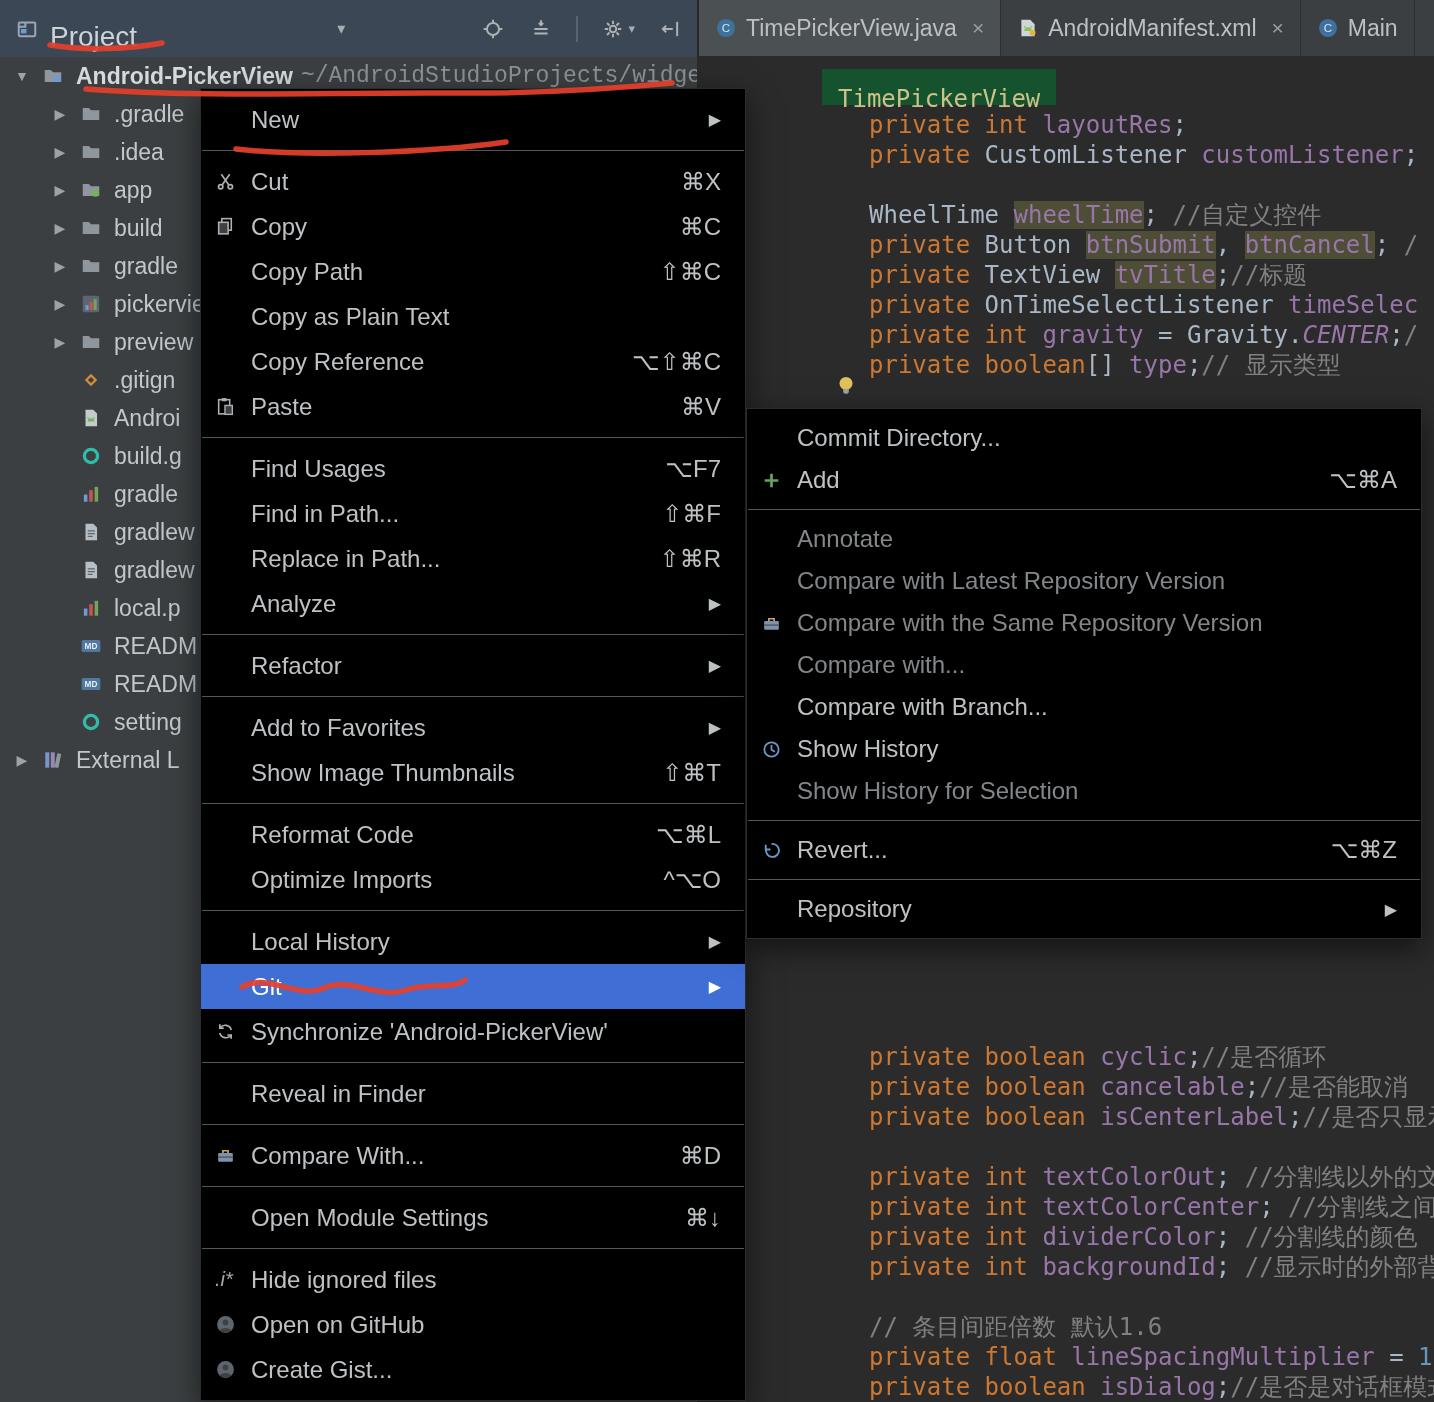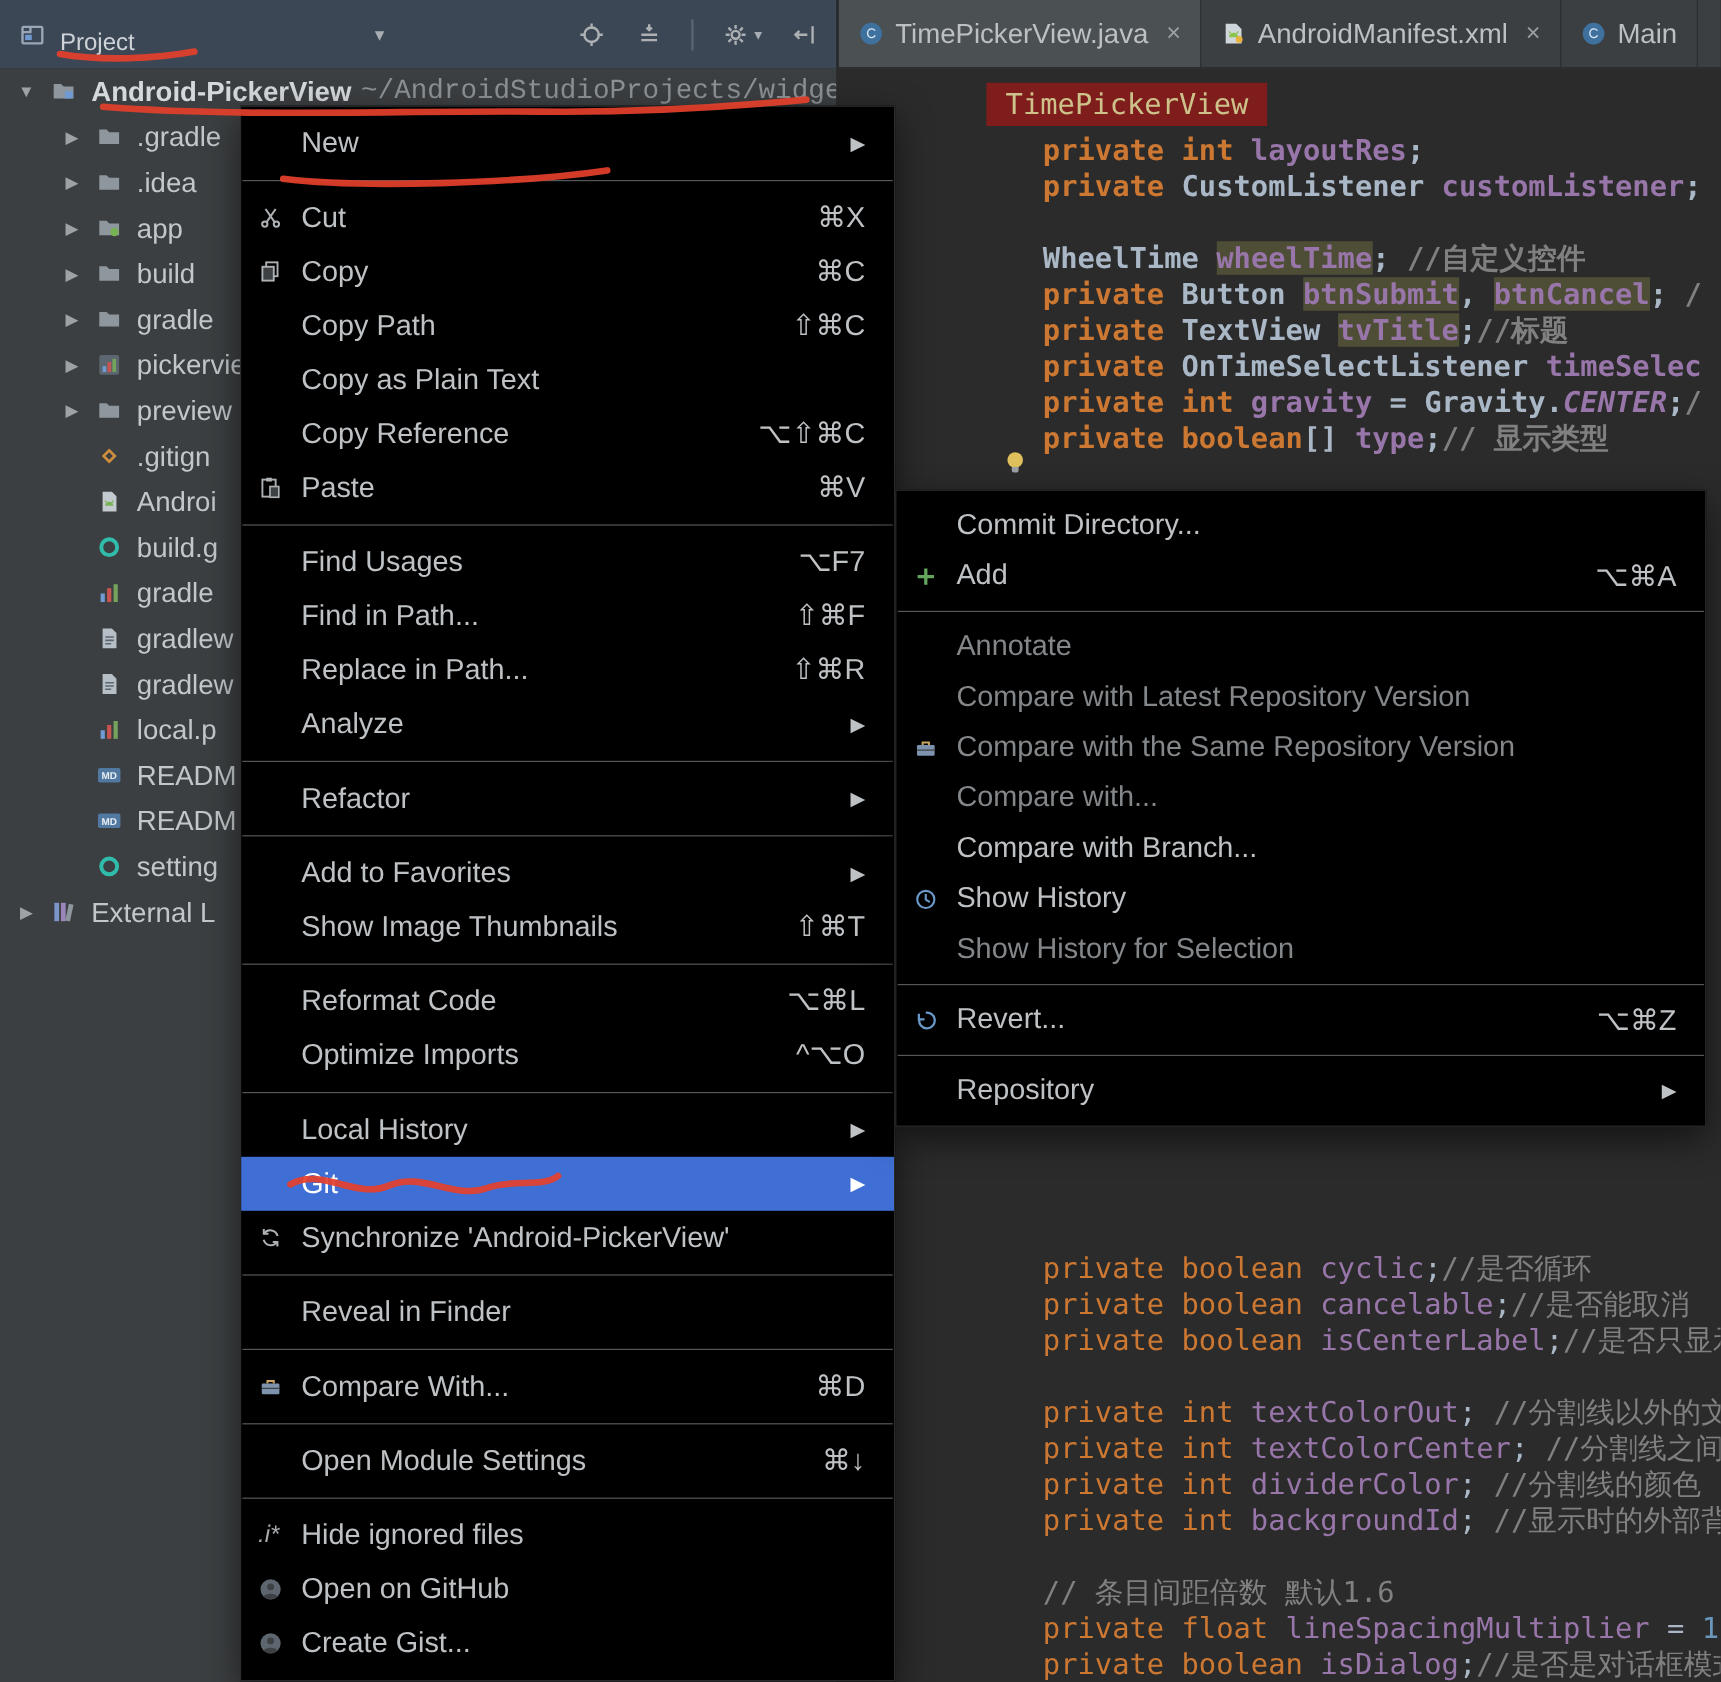--- a/index.html
+++ b/index.html
@@ -3,21 +3,21 @@
 <meta charset="utf-8">
 <style>
   * { margin:0; padding:0; box-sizing:border-box; }
   html,body { width:1434px; height:1402px; overflow:hidden; background:#2b2b2b;
               font-family:"Liberation Sans", sans-serif; }
   body { position:relative; }
 
   
   .project-header { position:absolute; left:0; top:0; width:697px; height:57px;
     background:#3b4754; display:flex; align-items:center; padding:0 14px; z-index:2; }
-  .hd-title { color:#ced3d8; font-size:20px; margin-left:10px;margin-top:16px; }
+  .hd-title { color:#ced3d8; font-size:28px; margin-left:10px;margin-top:16px; }
   .hd-caret { color:#a7adb3; font-size:16px; margin-left:200px; }
   .hd-caret.small { margin-left:2px; font-size:13px; }
   .hd-spacer { flex:1; }
   .hd-ic { width:26px; height:26px; display:flex; align-items:center; justify-content:center; margin-left:22px; }
   .hd-divider { width:2px; height:26px; background:#59646f; margin-left:22px; }
 
   
   .tree { position:absolute; left:0; top:57px; width:697px; bottom:0;
     background:#3c3f41; z-index:1; overflow:hidden; }
   .tree-row { height:38px; display:flex; align-items:center; font-size:23px; color:#c2c7cb; white-space:nowrap; }
@@ -32,23 +32,23 @@
   
   .tab-bar { position:absolute; left:697px; top:0; right:0; height:57px; background:#3c3f41;
     border-left:2px solid #26282a; border-bottom:1px solid #27292b; display:flex; z-index:2; overflow:hidden; }
   .tab { display:flex; align-items:center; gap:9px; padding:0 16px; border-right:1px solid #2c2e30;
     color:#bcc0c4; font-size:23px; white-space:nowrap; }
   .tab.active { background:#4b5052; }
   .tab-close { color:#9ba0a4; font-size:21px; margin-left:6px; }
 
   
   .editor { position:absolute; left:697px; top:57px; right:0; bottom:0; background:#2b2b2b; overflow:hidden; z-index:1; }
-  .crumb { position:absolute; left:125px; top:12px; height:36px; line-height:36px; padding:0 16px;
-    background:#7f1d1d; color:#cdc28a; font-family:"DejaVu Sans Mono", monospace; font-size:24px; }
-  .code-top { position:absolute; left:0; top:53px; right:17px;font-weight:bold; }
+  .crumb { position:absolute; left:125px; top:12px; height:36px; line-height:36px; padding:12px 16px;
+    background:#14532d; color:#cdc28a; font-family:"DejaVu Sans Mono", monospace; font-size:24px; }
+  .code-top { position:absolute; left:0; top:53px; right:17px; }
   .code-bottom { position:absolute; left:0; top:985px; right:0; }
   .code-line { height:30px; padding-left:172px; white-space:pre;
     font-family:"DejaVu Sans Mono", monospace; font-size:24px; line-height:30px; color:#a9b7c6; overflow:hidden; }
   .tok-k { color:#cc7832; }
   .tok-t { color:#a9b7c6; }
   .tok-f { color:#9876aa; }
   .tok-c { color:#808080; }
   .tok-n { color:#6897bb; }
   .tok-s { color:#9876aa; font-style:italic; }
   .tok-h { color:#9876aa; background:#4e4d36; }

